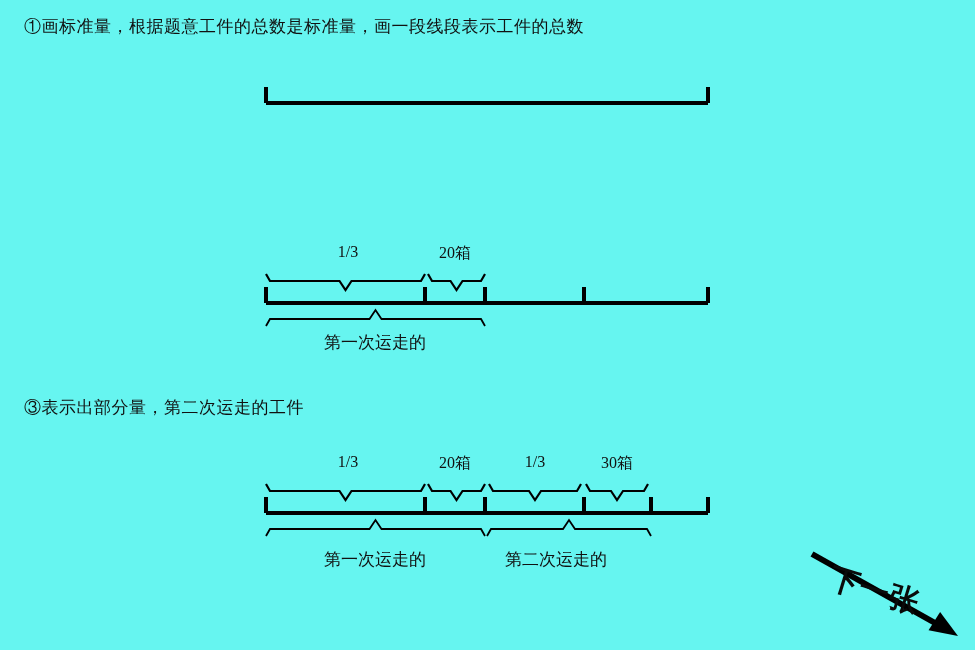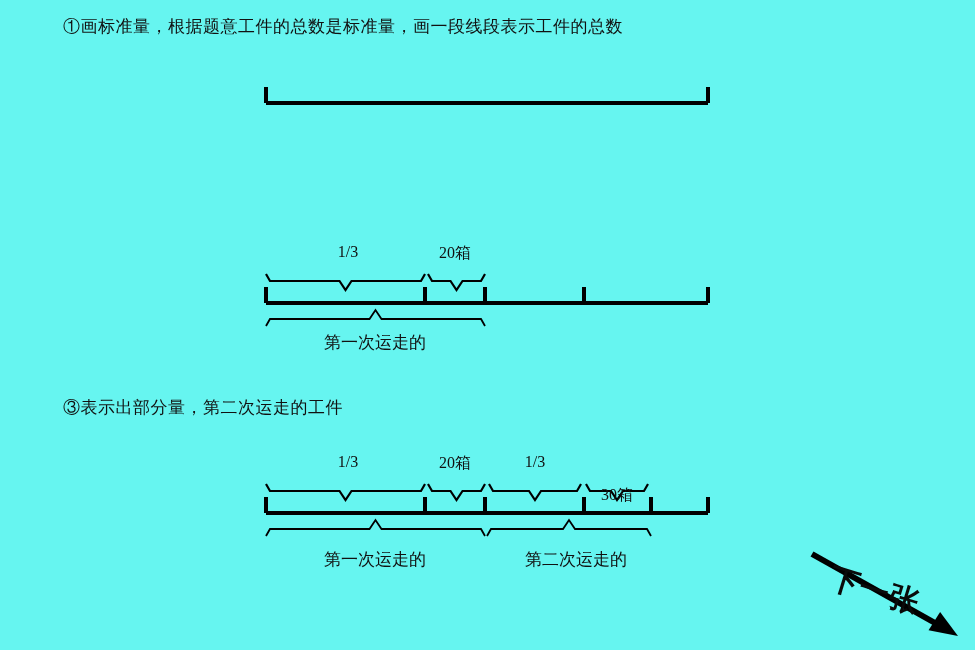--- a/index.html
+++ b/index.html
@@ -20,21 +20,20 @@
     width: 975px;
     height: 650px;
   }
   .step-heading {
     position: absolute;
     font-family: "Liberation Serif", "DejaVu Serif", serif;
     font-size: 17px;
     color: #111111;
     white-space: nowrap;
     letter-spacing: 0.5px;
-    margin-left: 39px;
   }
   #heading-1 { left: 24px; top: 15px; }
   #heading-2 { left: 24px; top: 183px; }
   #heading-3 { left: 24px; top: 396px; }
 
   .diagram-svg {
     position: absolute;
     left: 0;
     top: 0;
     width: 975px;
@@ -126,23 +125,23 @@
 
   <div id="labels-2">
       <div class="seg-label" style="left: 348px; top: 243px;">1/3</div>
       <div class="seg-label" style="left: 455px; top: 243px;">20箱</div>
       <div class="group-label" style="left: 375px; top: 331px;">第一次运走的</div>
     </div>
   <div id="labels-3">
       <div class="seg-label" style="left: 348px; top: 453px;">1/3</div>
       <div class="seg-label" style="left: 455px; top: 453px;">20箱</div>
       <div class="seg-label" style="left: 535px; top: 453px;">1/3</div>
-      <div class="seg-label" style="left: 617px; top: 453px; margin-top: 32px;">30箱</div>
+      <div class="seg-label" style="left: 617px; top: 453px;">30箱</div>
       <div class="group-label" style="left: 375px; top: 548px;">第一次运走的</div>
-      <div class="group-label" style="left: 576px; top: 548px;">第二次运走的</div>
+      <div class="group-label" style="left: 556px; top: 548px;">第二次运走的</div>
     </div>
 
   <div id="next-slide">
     <svg width="170" height="110" viewBox="0 0 170 110" xmlns="http://www.w3.org/2000/svg">
       <g id="arrow-group">
           <line x1="12" y1="18" x2="144" y2="92" stroke="#000000" stroke-width="6" stroke-linecap="butt"></line>
           <polygon points="158,100 128.54976935406899,94.28301522640955 140.1068243444396,75.92025197475564" fill="#000000"></polygon>
         </g>
     </svg>
     <div id="next-slide-text">下一张</div>

